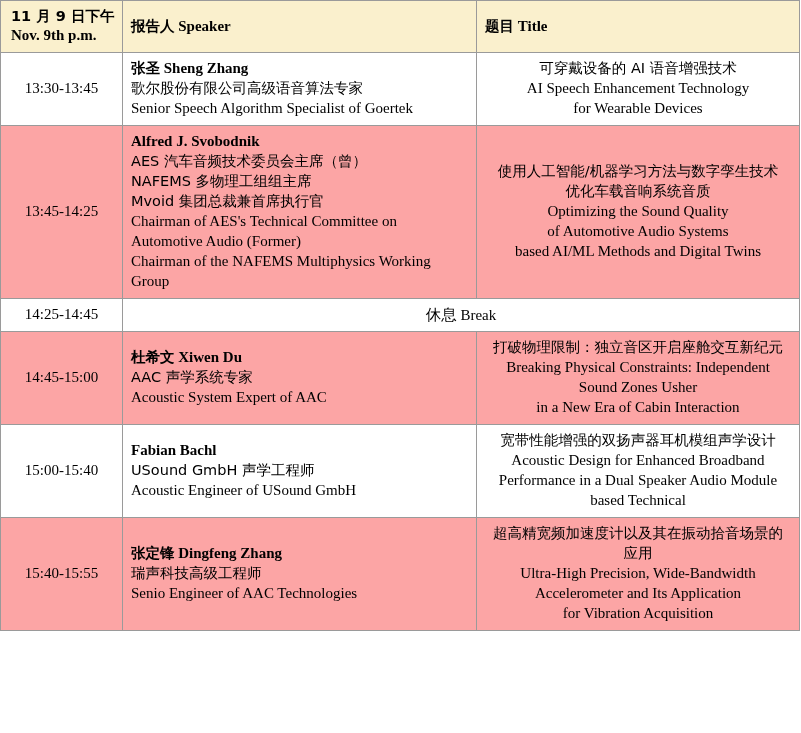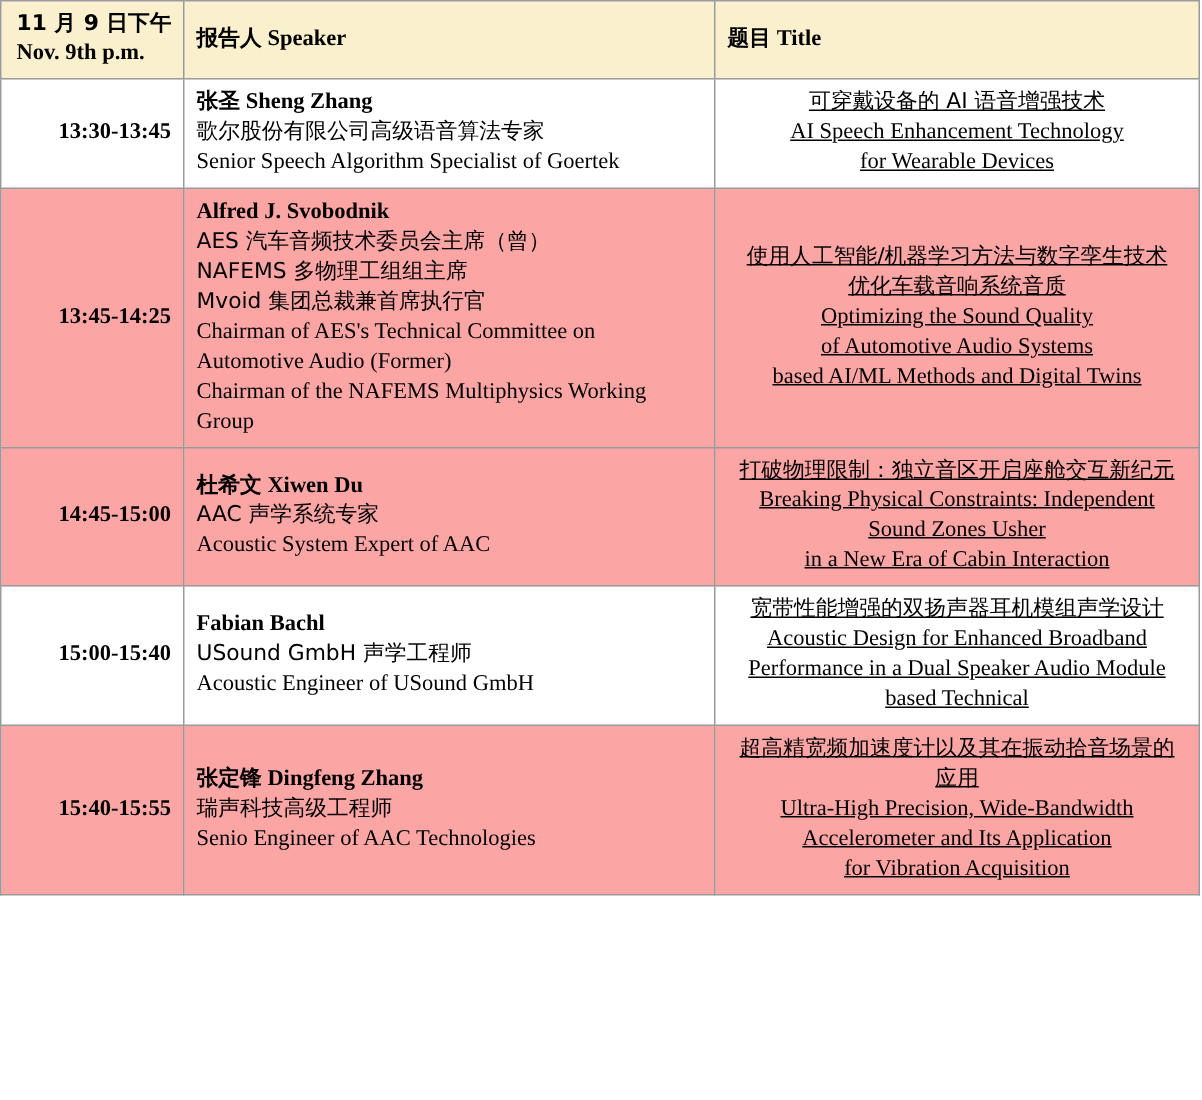--- a/index.html
+++ b/index.html
@@ -43,31 +43,29 @@
   .hdr-cell.left {
     text-align: left;
     font-weight: bold;
     font-size: 15px;
     padding-left: 10px;
   }
   .row-blue td { background: #fca5a5; }
   .row-white td { background: #ffffff; }
 
   td.time {
-    text-align: right;
+    text-align: center;
     font-size: 15px;
     white-space: nowrap;
-    font-weight: bold;
   }
   td.speaker {
     text-align: left;
   }
   td.title {
     text-align: center;
-    text-decoration: underline;
   }
   .line { display: block; }
   .line.b { font-weight: bold; }
   .cn { font-family: "DejaVu Sans", sans-serif; font-size: 14.5px; }
   .cn.b { font-weight: bold; }
   .en { font-family: "Liberation Serif", serif; font-size: 15px; }
   .en.b { font-weight: bold; }
   td.break {
     text-align: center;
     font-size: 16px;
@@ -129,20 +127,24 @@
           <div class="line"><span class="en">Group</span></div>
         </td>
         <td class="title">
           <div class="line"><span class="cn">使用人工智能/机器学习方法与数字孪生技术</span></div>
           <div class="line"><span class="cn">优化车载音响系统音质</span></div>
           <div class="line"><span class="en">Optimizing the Sound Quality</span></div>
           <div class="line"><span class="en">of Automotive Audio Systems</span></div>
           <div class="line"><span class="en">based AI/ML Methods and Digital Twins</span></div>
         </td>
       </tr>
+      <tr class="row-white">
+        <td class="time">14:25-14:45</td>
+        <td class="break" colspan="2"><span class="cn">休息</span><span class="en"> Break</span></td>
+      </tr>
       <tr class="row-blue">
         <td class="time">14:45-15:00</td>
         <td class="speaker">
           <div class="line b mixed-b"><span class="cn b">杜希文</span><span class="en b">  Xiwen Du</span></div>
           <div class="line"><span class="cn">AAC 声学系统专家</span></div>
           <div class="line"><span class="en">Acoustic System Expert of AAC</span></div>
         </td>
         <td class="title">
           <div class="line"><span class="cn">打破物理限制：独立音区开启座舱交互新纪元</span></div>
           <div class="line"><span class="en">Breaking Physical Constraints: Independent</span></div>

